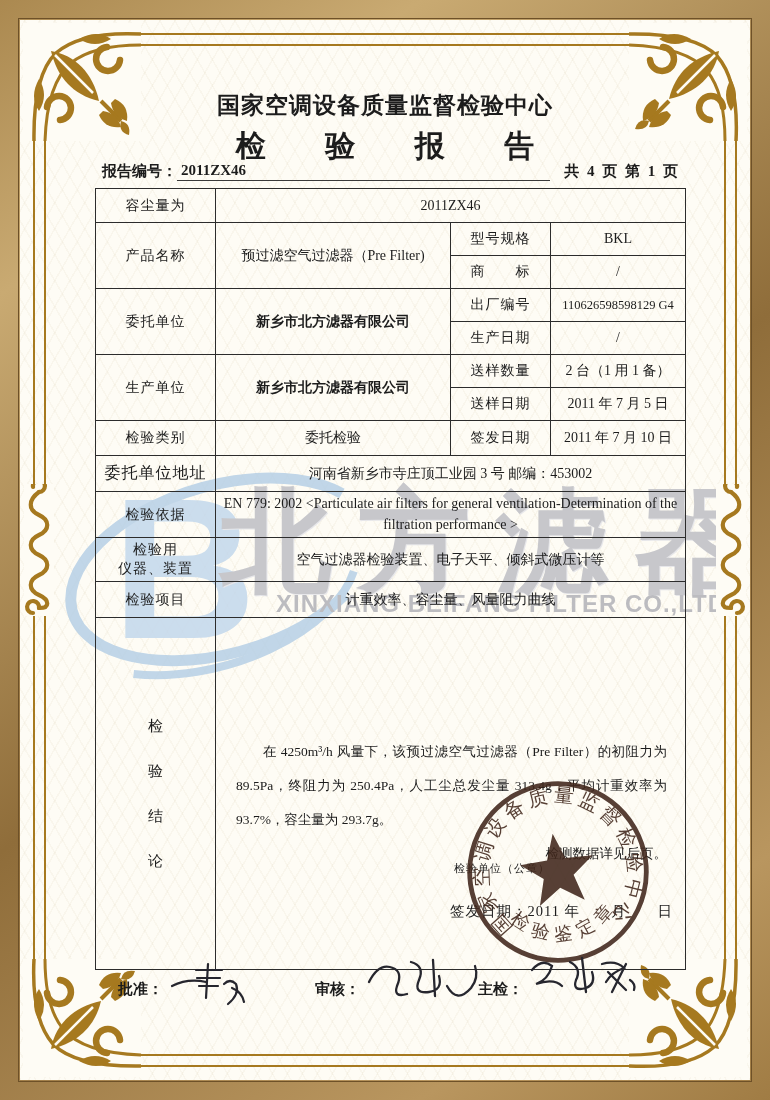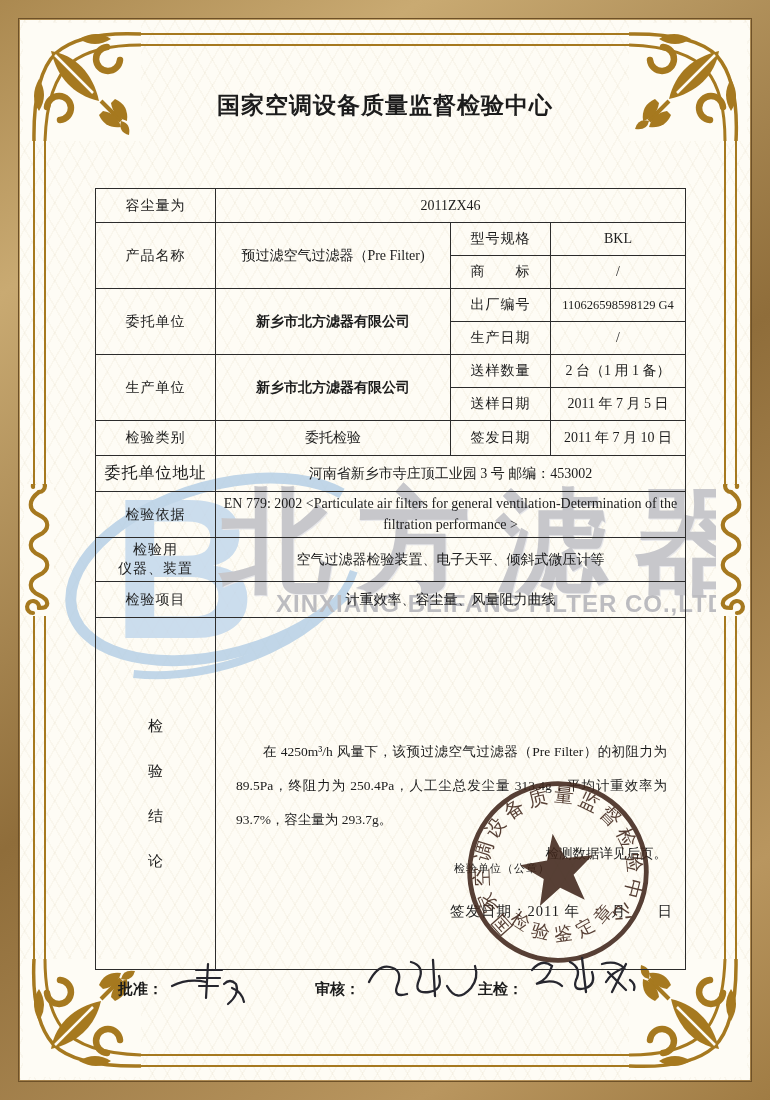--- a/index.html
+++ b/index.html
@@ -168,20 +168,26 @@
       <path d="M56,16 q18,-10 32,0 q-16,10 -32,0 z" stroke="none"></path>
       <path d="M16,56 q-10,18 0,32 q10,-16 0,-32 z" stroke="none"></path>
       <path d="M78,78 L98,98" stroke-width="4" fill="none"></path>
       <path d="M92,76 q14,6 12,22 q-14,-4 -16,-18 z" stroke="none"></path>
       <path d="M76,92 q6,14 22,12 q-4,-14 -18,-16 z" stroke="none"></path>
       <path d="M98,98 q10,2 8,14 q-11,-3 -8,-14 z" stroke="none"></path>
     </g>
   </svg>
 
   <div class="org-title">国家空调设备质量监督检验中心</div>
+  <div class="report-title">检 验 报 告</div>
+  <div class="rn-row">
+    <span class="rn-label">报告编号：</span>
+    <span class="rn-fill">2011ZX46</span>
+    <span class="rn-pages">共 4 页  第 1 页</span>
+  </div>
 
   <table class="report">
     <colgroup>
         <col style="width:120px">
         <col style="width:235px">
         <col style="width:100px">
         <col style="width:135px">
       </colgroup>
     <tbody>
         <tr style="height:34px">

